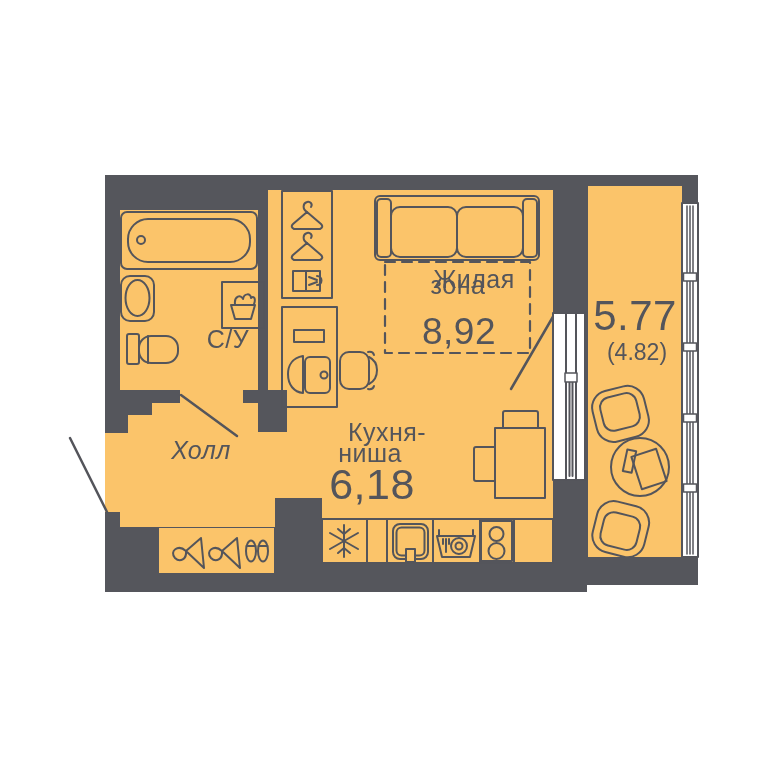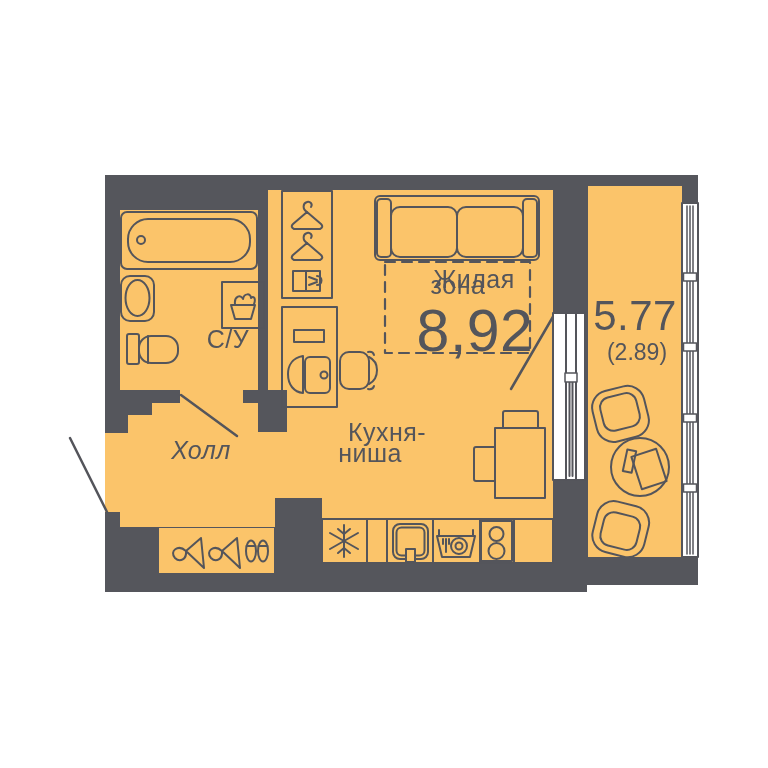--- a/index.html
+++ b/index.html
@@ -9,21 +9,21 @@
   }
   .abs{position:absolute;}
   .wall{background:#55565c;}
   .floor{background:#fbc46a;}
   .lbl{
     position:absolute;transform:translate(-50%,-50%);
     color:#54555b;white-space:nowrap;text-align:center;line-height:1;
   }
   .room-name{font-size:25px;letter-spacing:.5px;}
   .room-area{font-size:43px;letter-spacing:.5px;}
-  .room-area-big{font-size:59px;margin-left:16px;}
+  .room-area-big{font-size:37px;}
   .room-area-small{font-size:23px;}
   svg{position:absolute;left:0;top:0;pointer-events:none;}
   svg *{vector-effect:non-scaling-stroke;}
 </style>
 </head>
 <body>
 
 <div id="stage">
 
   <div class="abs wall" style="left:105px;top:175px;width:482px;height:417px;"></div>
@@ -205,21 +205,22 @@
       <rect x="683.5" y="484" width="13" height="8" fill="#ffffff"></rect>
     </g>
   </svg>
 
   <div class="lbl room-name" style="left:228px;top:339px;">С/У</div>
 
   <div class="lbl room-name" style="left:201px;top:450px;font-style:italic;">Холл</div>
 
   <div class="lbl room-name" style="left:387px;top:432px;">Кухня-</div>
   <div class="lbl room-name" style="left:370px;top:453px;">ниша</div>
+  <div class="lbl room-area" style="left:372px;top:484px;">6,18</div>
 
   <div class="lbl room-name" style="left:474px;top:279px;">Жилая</div>
   <div class="lbl room-name" style="left:458px;top:285px;">зона</div>
   <div class="lbl room-area room-area-big" style="left:459px;top:331px;">8,92</div>
 
   <div class="lbl room-area" style="left:635px;top:316px;font-size:42px;">5.77</div>
-  <div class="lbl room-area-small" style="left:637px;top:352px;">(2.89)</div>
+  <div class="lbl room-area-small" style="left:637px;top:352px;">(4.82)</div>
 
 </div>
 
 </body></html>

